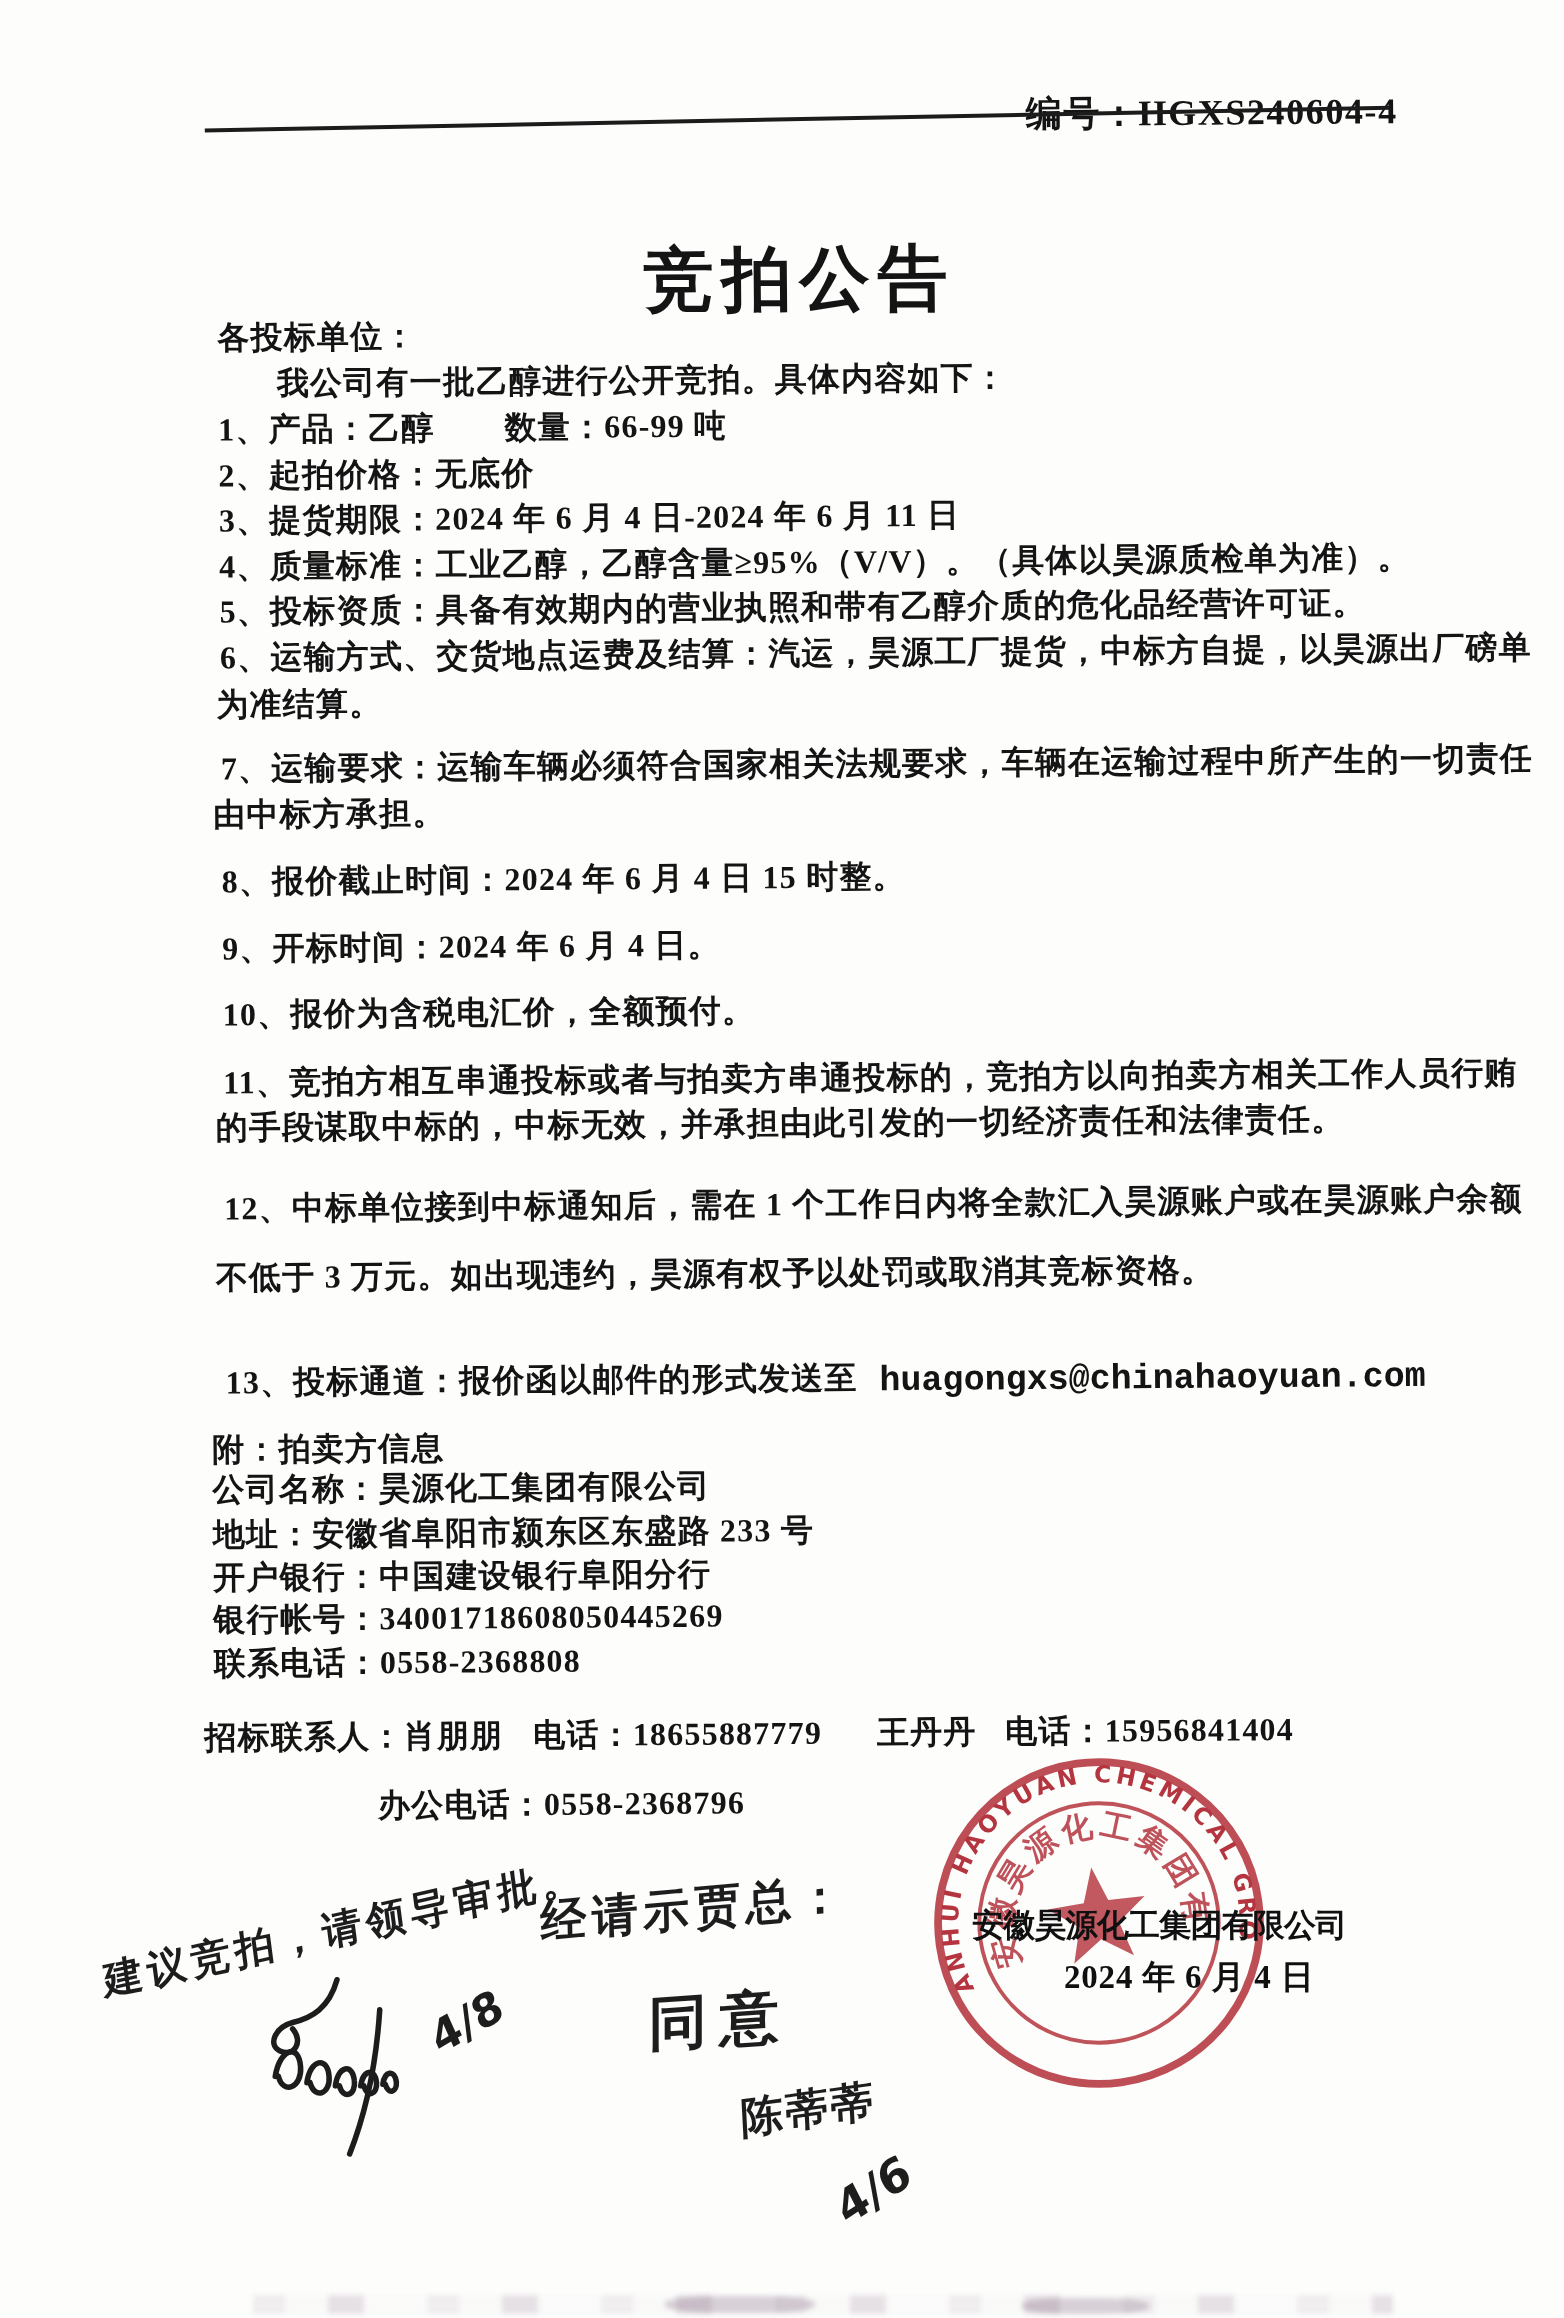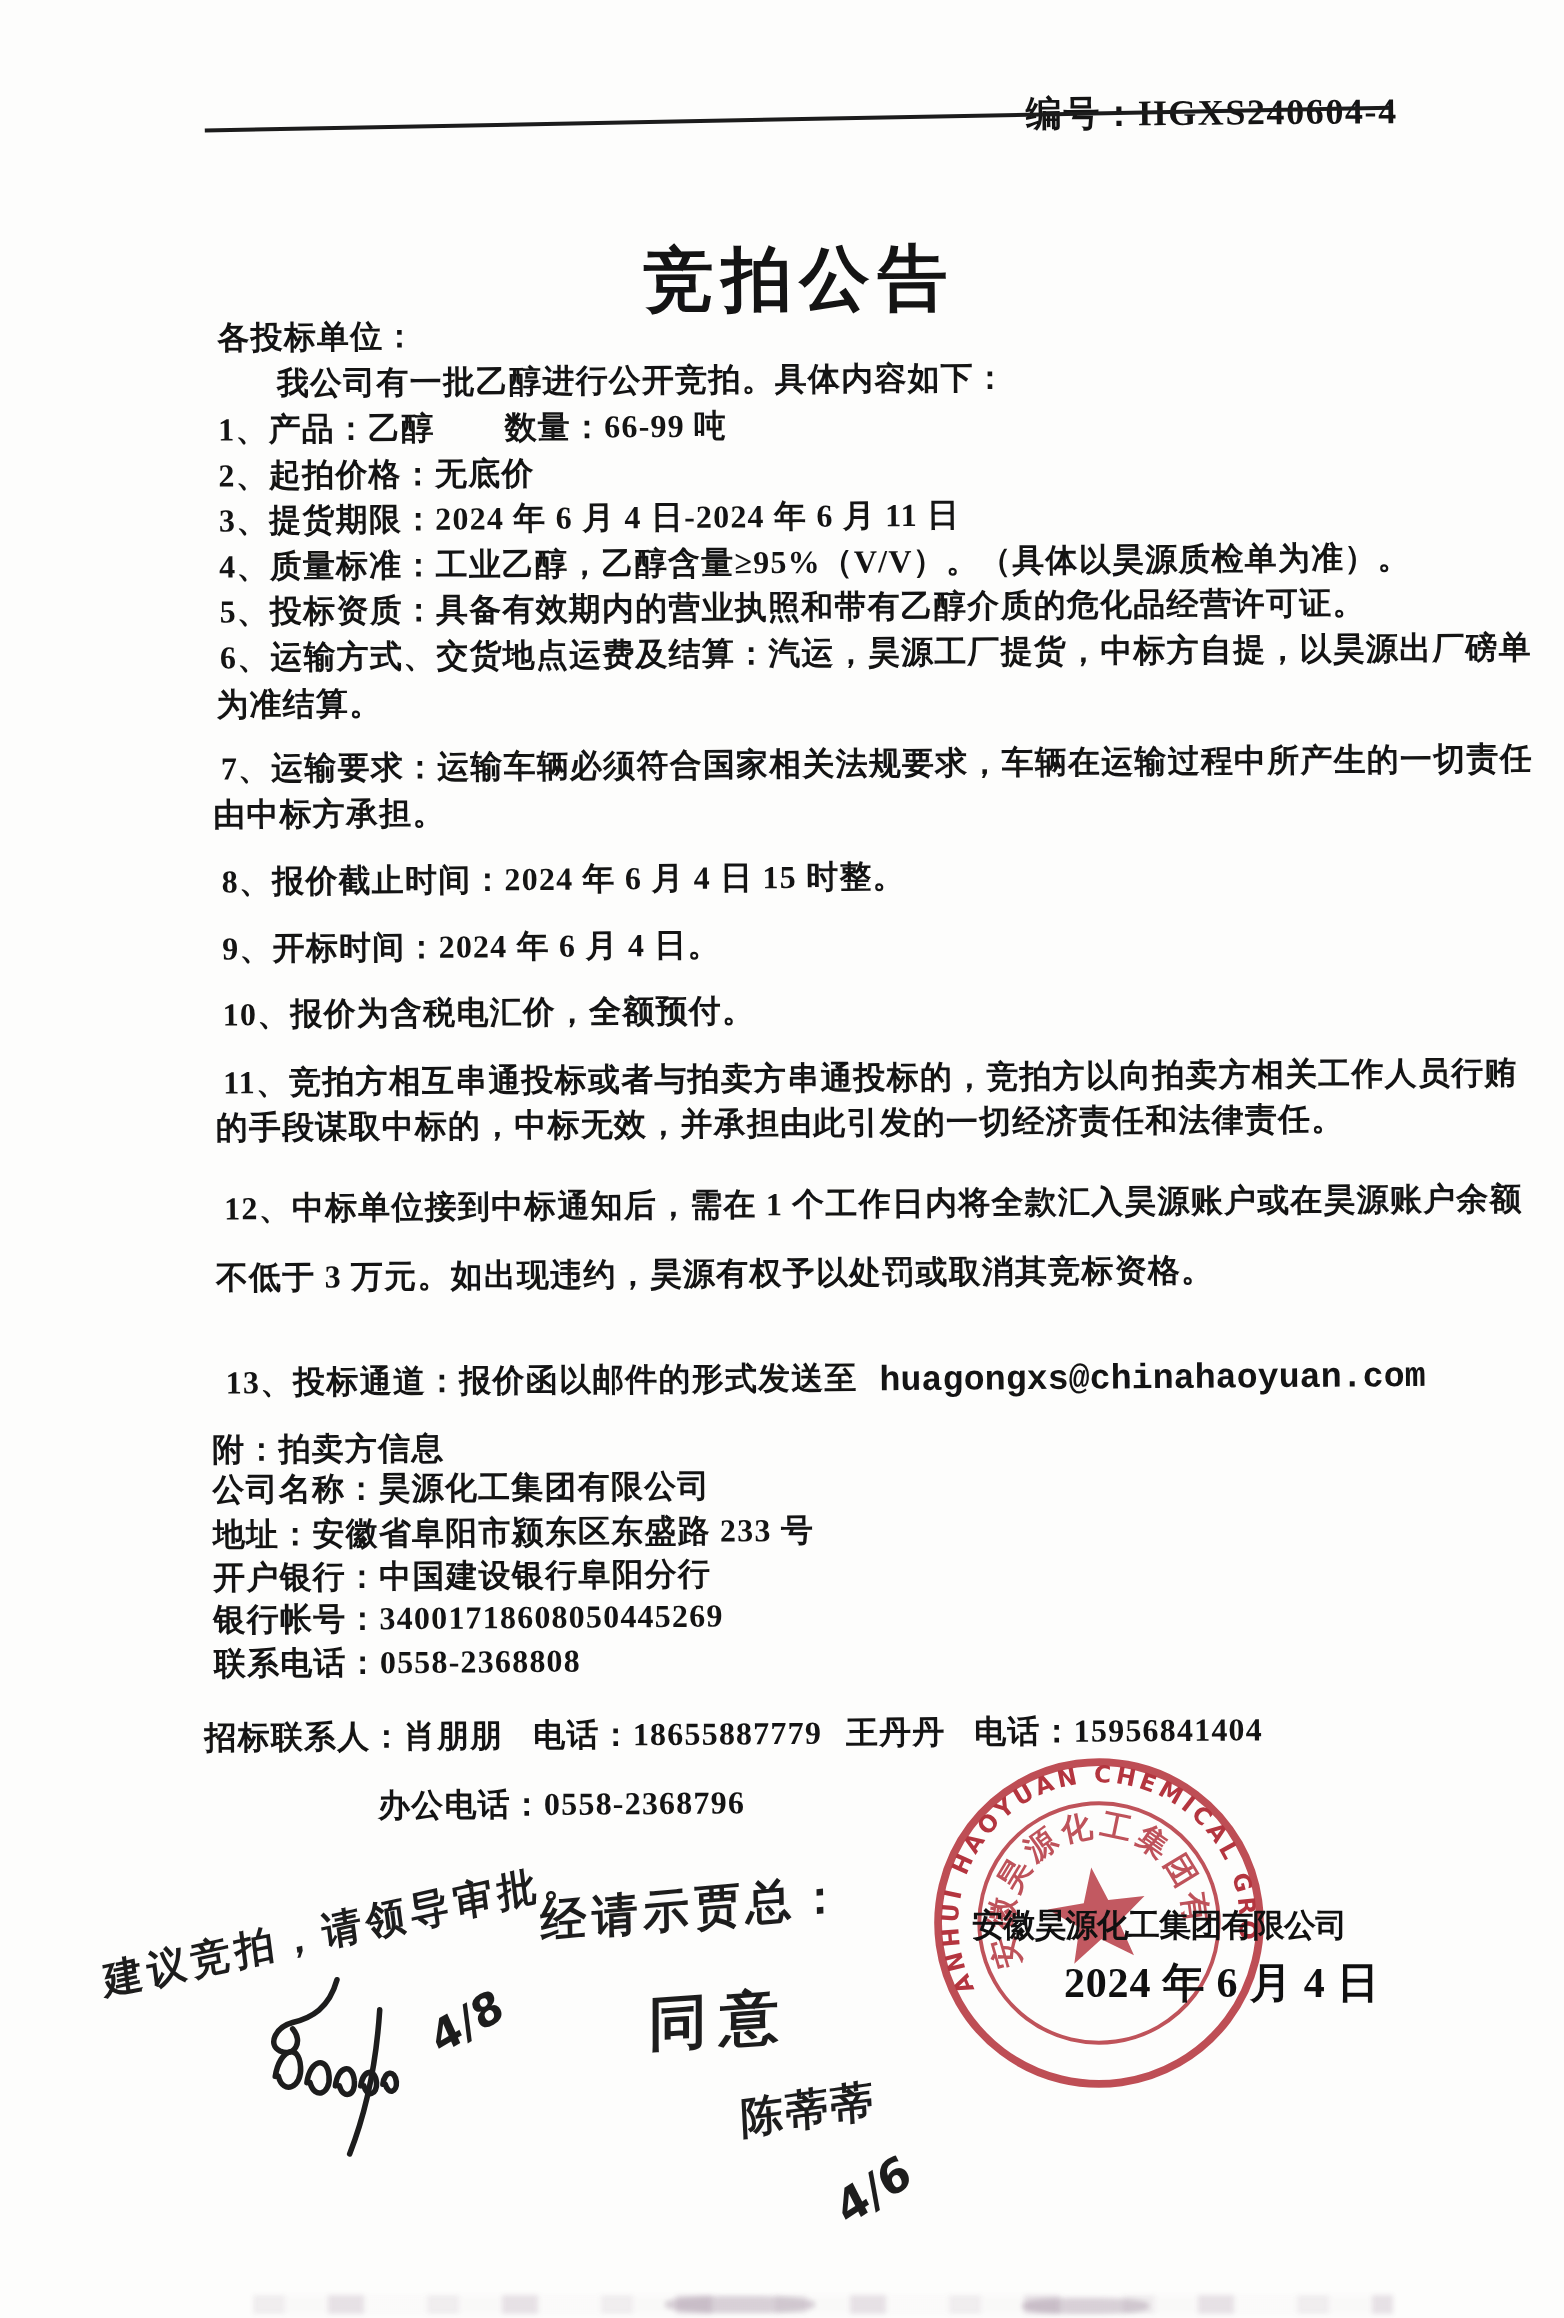--- a/index.html
+++ b/index.html
@@ -24,41 +24,41 @@
   .y-i6a{top:634px;} .y-i6b{top:681px; left:219px;}
   .y-i7a{top:745px;} .y-i7b{top:791px; left:215px;}
   .y-i8{top:858px;} .y-i9{top:925px;} .y-i10{top:991px;}
   .y-i11a{top:1059px;} .y-i11b{top:1104px; left:215px;}
   .y-i12a{top:1185px;} .y-i12b{top:1254px; left:214px;}
   .y-i13{top:1359px;}
   .email{font-family:"Liberation Mono","DejaVu Sans Mono",monospace; font-size:35px; font-weight:700; letter-spacing:0; margin-left:12.7px; position:relative; top:1.6px;}
   .y-att{left:209px;}
   .y-a1{top:1426px;} .y-a2{top:1466px;} .y-a3{top:1511px;} .y-a4{top:1554px;} .y-a5{top:1596px;} .y-a6{top:1640px;}
   .y-c1{top:1714px; left:199px; display:flex;}
-  .c-gap1{margin-left:30px;} .c-gap2{margin-left:24px;} .c-gap3{margin-left:28.5px;}
+  .c-gap1{margin-left:30px;} .c-gap2{margin-left:55px;} .c-gap3{margin-left:28.5px;}
   .y-c2{top:1783px; left:372px;}
 
   
   .hw{position:absolute; font-family:"DejaVu Sans",sans-serif; font-weight:700; color:#1d1d1d; white-space:nowrap;}
   .hw-left{left:100px; top:1954px; font-size:40px; letter-spacing:4.8px; transform:rotate(-12.5deg) skewX(-5deg); transform-origin:left top;}
   .hw-left-date{left:428px; top:1996px; font-size:44px; transform:rotate(-30deg) skewX(-6deg);}
   .hw-req{left:540px; top:1878px; font-size:46px; letter-spacing:5.5px; transform:rotate(-5deg) skewX(-4deg);}
   .hw-ok{left:648px; top:1981px; font-size:59px; letter-spacing:12.7px; transform:rotate(-4deg) skewX(-4deg);}
   .hw-sig{left:740px; top:2081px; font-size:43px; letter-spacing:2.4px; transform:rotate(-8deg) skewX(-5deg);}
   .hw-date{left:833px; top:2163px; font-size:46px; transform:rotate(-33deg) skewX(-6deg);}
   .sig-scribble{position:absolute; left:261px; top:1975px; width:186px; height:194px;}
   .sig-scribble path{stroke:#1d1d1d; stroke-width:7; fill:none; stroke-linecap:round;}
 
   
   .seal{position:absolute; left:928px; top:1752px; width:342px; height:342px; transform:rotate(-8deg); mix-blend-mode:multiply; opacity:.92;}
   .seal-ring-text{font-family:"DejaVu Sans",sans-serif; font-size:30px; font-weight:700; letter-spacing:5px;}
   .seal-cn-text{font-family:"DejaVu Sans",sans-serif; font-size:40px; font-weight:700; letter-spacing:6px; opacity:.85;}
   .seal-overlay{position:absolute; white-space:nowrap; font-weight:700; color:#101010; z-index:5;}
   .ov-company{left:972px; top:1904px; font-size:32px; letter-spacing:-0.8px;}
-  .ov-date{left:1064px; top:1955px; font-size:42px; letter-spacing:0.8px;}
+  .ov-date{left:1064px; top:1955px; font-size:33px; letter-spacing:0.8px;}
 
   
   .scan-noise{position:absolute; left:253px; top:2295px; width:1140px; height:19px; filter:blur(2.4px); opacity:.8;
     background:repeating-linear-gradient(90deg,
       rgba(150,130,150,.16) 0 32px, rgba(150,130,150,.04) 32px 75px,
       rgba(125,95,125,.22) 75px 111px, rgba(150,130,150,.03) 111px 174px);}
   .blotch{position:absolute; filter:blur(2.4px); background:rgba(115,88,115,.26); border-radius:40%;}
   .b1{left:665px; top:2296px; width:150px; height:17.4px;}
   .b2{left:1022px; top:2298px; width:127px; height:16px;}
 </style>

